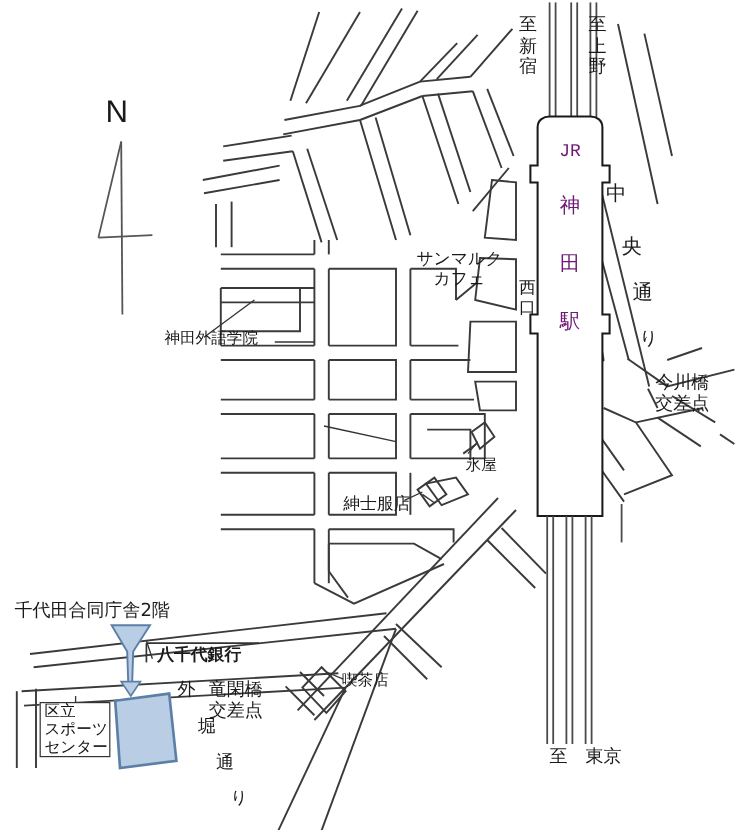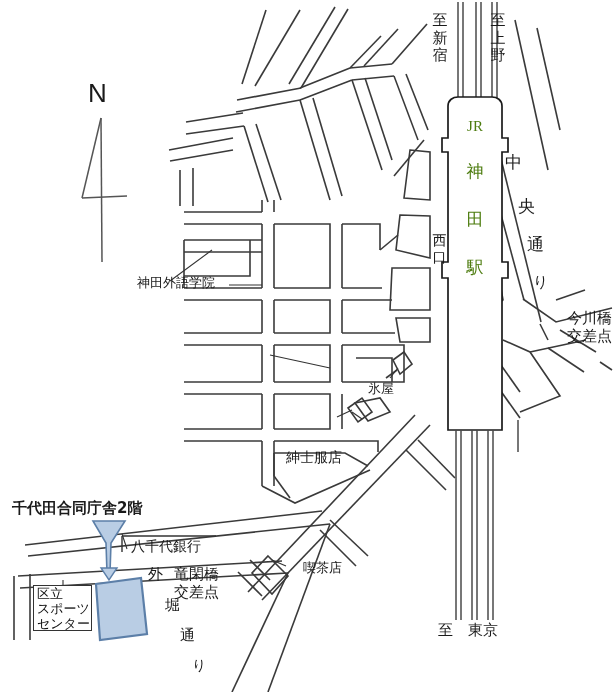--- a/index.html
+++ b/index.html
@@ -28,31 +28,31 @@
     color: #1a1a1a;
     white-space: pre;
     line-height: 1.18;
     letter-spacing: 0px;
   }
   .lbl-13 { font-size: 13px; }
   .lbl-14 { font-size: 14px; }
   .lbl-15 { font-size: 15px; }
   .lbl-17 { font-size: 17px; }
   .lbl-center { text-align: center; }
-  .lbl-bold { font-weight: bold; }
+  .lbl-bold { font-weight: normal; }
   .compass-n {
     font-size: 26px;
     font-family: "Liberation Sans", "DejaVu Sans", sans-serif;
     color: #1a1a1a;
   }
   .station-txt {
     position: absolute;
-    font-family: Liberation Serif, serif;
+    font-family: Liberation Mono, monospace;
     font-size: 15px;
-    color: #4d7c0f;
+    color: #701a75;
     text-align: center;
   }
   .box-label {
     position: absolute;
     border: 1.4px solid #333;
     background: #ffffff;
     font-family: "DejaVu Sans", "Liberation Sans", sans-serif;
     font-size: 13px;
     line-height: 1.14;
     color: #111;
@@ -308,45 +308,47 @@
   <div class="station-txt" style="left:452px; top:256px; width:46px; font-size:17px;">駅</div>
 
   <div class="lbl lbl-14" style="left:432px; top:232px; width:15px; text-align:center;">西
 口</div>
 
   <div class="lbl lbl-17" style="left:505px; top:152px;">中</div>
   <div class="lbl lbl-17" style="left:518px; top:196px;">央</div>
   <div class="lbl lbl-17" style="left:527px; top:234px;">通</div>
   <div class="lbl lbl-15" style="left:533px; top:274px;">り</div>
 
-  <div class="lbl lbl-15 lbl-center" style="left:546px; top:310px;margin-left:21px;">今川橋
+  <div class="lbl lbl-15 lbl-center" style="left:546px; top:310px;">今川橋
 交差点</div>
 
+  <div class="lbl lbl-14 lbl-center" style="left:347px; top:208px;">サンマルク
+カフェ</div>
 
   <div class="lbl lbl-13" style="left:137px; top:275px;">神田外語学院</div>
 
 
-  <div class="lbl lbl-13" style="left:368px; top:381px;">氷屋</div>
-
-  <div class="lbl lbl-14" style="left:286px; top:412px;margin-top:37px;">紳士服店</div>
-
-
-  <div class="lbl lbl-13" style="left:303px; top:560px;">喫茶店</div>
-
-  <div class="lbl lbl-14" style="left:131px; top:538px;">八千代銀行</div>
+  <div class="lbl lbl-13" style="left:388px; top:381px;">氷屋</div>
+
+  <div class="lbl lbl-14" style="left:286px; top:412px;">紳士服店</div>
+
+
+  <div class="lbl lbl-13" style="left:285px; top:560px;">喫茶店</div>
+
+  <div class="lbl lbl-14" style="left:131px; top:538px;font-weight:bold;">八千代銀行</div>
 
   <div class="lbl lbl-15 lbl-bold" style="left:12px; top:500px;">千代田合同庁舎2階</div>
 
   <div class="box-label" style="left:33px; top:585px; width:59px; height:46px;">区立
 スポーツ
 センター</div>
 
   <div class="lbl lbl-15" style="left:148px; top:566px;">外</div>
   <div class="lbl lbl-15" style="left:165px; top:597px;">堀</div>
   <div class="lbl lbl-15" style="left:180px; top:627px;">通</div>
   <div class="lbl lbl-14" style="left:192px; top:657px;">り</div>
 
   <div class="lbl lbl-15 lbl-center" style="left:174px; top:566px;">竜閑橋
 交差点</div>
 
-  <div class="lbl lbl-15" style="left:438px; top:622px;">至　東京</div>
+  <div class="lbl lbl-15" style="left:458px; top:622px;">至　東京</div>
 
 </div>
 
 </body></html>

